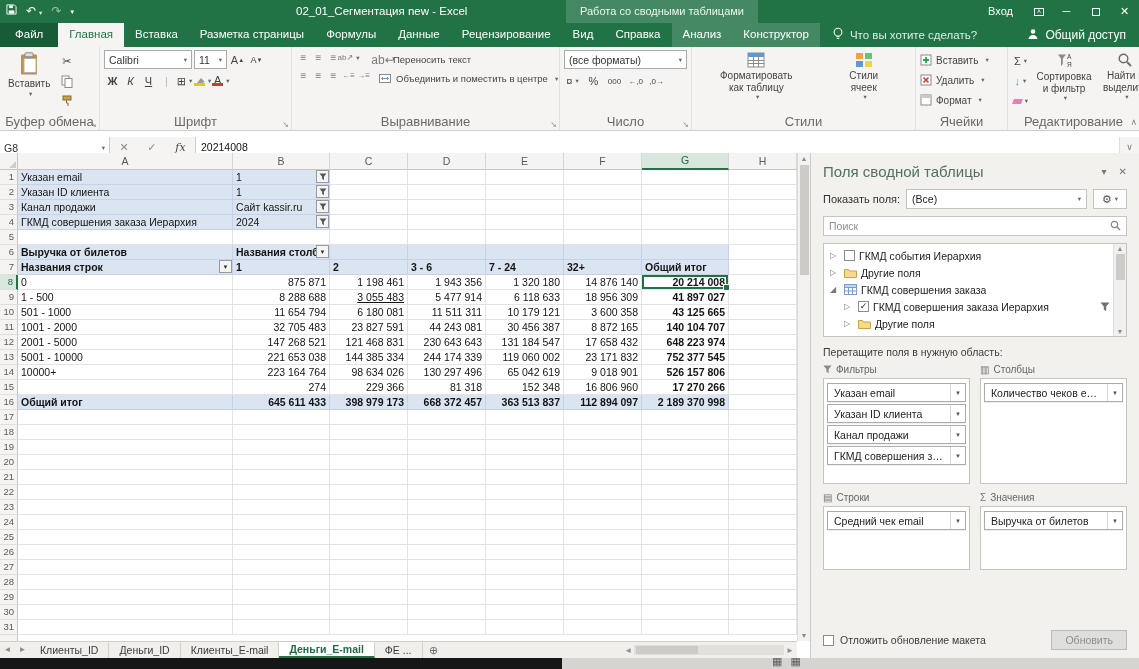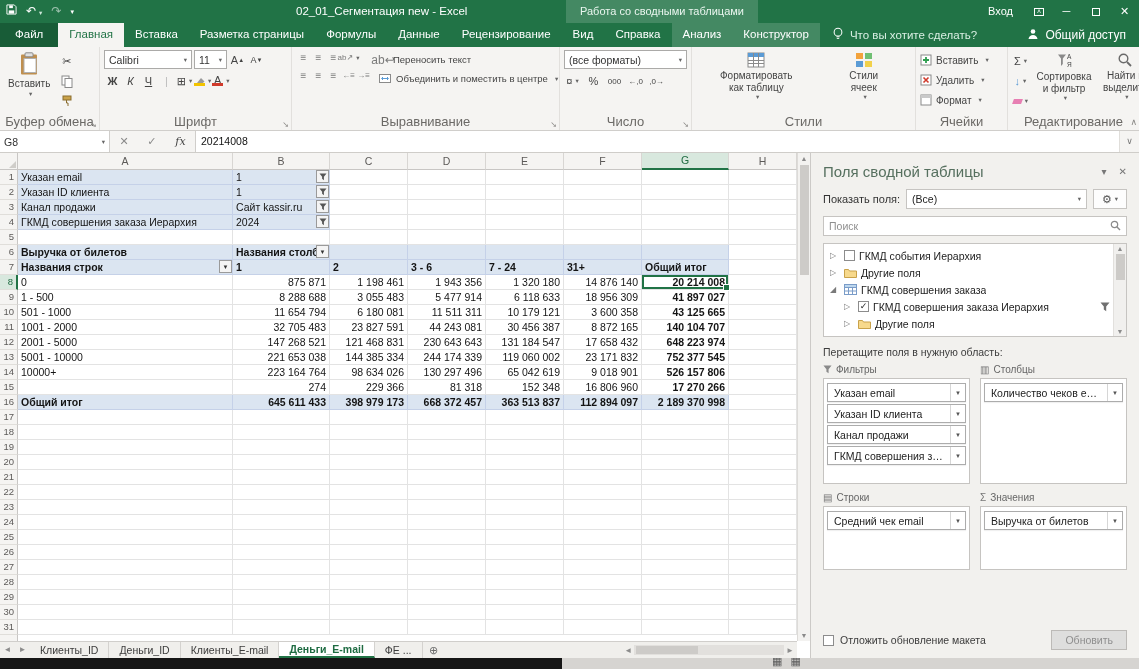--- a/index.html
+++ b/index.html
@@ -47,21 +47,21 @@
         color:#444;line-height:1.15;padding:2px 4px}
 .bigbtn svg{margin-bottom:2px}
 .smallcol{display:flex;flex-direction:column;justify-content:flex-start;gap:2px;padding-top:2px}
 .alico{width:15px;height:15px;display:inline-flex;align-items:center;justify-content:center;color:#7b7b7b;font-size:10px}
 .altext{display:flex;align-items:center;gap:4px;height:19px;font-size:9.5px;color:#444;white-space:nowrap}
 .crow{display:flex;align-items:center;gap:4px;height:20px;font-size:10px;color:#444;white-space:nowrap}
 .underbar{display:inline-block;width:11px;height:3px;margin-top:-2px}
 .bold-ic{font-weight:bold}.ital-ic{font-style:italic}.und-ic{text-decoration:underline}
 
 
-#fbar{position:absolute;left:0;top:131px;width:100%;height:22px;background:#f5f4f2;display:flex;
+#fbar{position:absolute;left:0;top:137px;width:100%;height:22px;background:#f5f4f2;display:flex;
       border-bottom:1px solid #cfcdc9}
 #namebox{width:110px;background:#fff;border-right:1px solid #d0cecb;display:flex;align-items:center;
          padding:0 4px;font-size:10.5px;color:#333}
 #namebox .dd{margin-left:auto}
 #fxbtns{width:86px;display:flex;align-items:center;justify-content:space-around;color:#8a8a8a;
         border-right:1px solid #d0cecb;background:#f5f4f2}
 #fxbtns .fx{font-family:"DejaVu Serif",serif;font-style:italic;font-size:11px;color:#444}
 #fvalue{flex:1;background:#fff;padding:0 5px;line-height:21px;font-size:10.5px;color:#111}
 #fchev{width:20px;background:#f5f4f2;text-align:center;line-height:21px;color:#777;font-size:9px;border-left:1px solid #e0deda}
 
@@ -535,40 +535,40 @@
       </div>
       <div class="grow">
         <div class="rowh">7</div>
         <div class="cell shade bold" style="width: 215px;"><span class="ct">Названия строк</span><span class="fbox">
             <span class="ddv">▼</span>
           </span></div>
         <div class="cell shade bold" style="width: 97px;"><span class="ct">1</span></div>
         <div class="cell shade bold" style="width: 78px;"><span class="ct">2</span></div>
         <div class="cell shade bold" style="width: 78px;"><span class="ct">3 - 6</span></div>
         <div class="cell shade bold" style="width: 78px;"><span class="ct">7 - 24</span></div>
-        <div class="cell shade bold" style="width: 78px;"><span class="ct">31+</span></div>
+        <div class="cell shade bold" style="width: 78px;"><span class="ct">32+</span></div>
         <div class="cell shade bold" style="width: 87px;"><span class="ct">Общий итог</span></div>
         <div class="cell" style="width: 68px;"></div>
       </div>
       <div class="grow">
         <div class="rowh sel">8</div>
         <div class="cell" style="width: 215px;"><span class="ct">0</span></div>
         <div class="cell num" style="width: 97px;"><span class="ct">875 871</span></div>
         <div class="cell num" style="width: 78px;"><span class="ct">1 198 461</span></div>
         <div class="cell num" style="width: 78px;"><span class="ct">1 943 356</span></div>
         <div class="cell num" style="width: 78px;"><span class="ct">1 320 180</span></div>
         <div class="cell num" style="width: 78px;"><span class="ct">14 876 140</span></div>
         <div class="cell bold num selcell" style="width: 87px;"><span class="ct">20 214 008</span></div>
         <div class="cell" style="width: 68px;"></div>
       </div>
       <div class="grow">
         <div class="rowh">9</div>
         <div class="cell" style="width: 215px;"><span class="ct">1 - 500</span></div>
         <div class="cell num" style="width: 97px;"><span class="ct">8 288 688</span></div>
-        <div class="cell num" style="width: 78px;"><span class="ct">3 055 483</span></div>
+        <div class="cell num" style="width: 78px; text-decoration: underline;"><span class="ct">3 055 483</span></div>
         <div class="cell num" style="width: 78px;"><span class="ct">5 477 914</span></div>
         <div class="cell num" style="width: 78px;"><span class="ct">6 118 633</span></div>
         <div class="cell num" style="width: 78px;"><span class="ct">18 956 309</span></div>
         <div class="cell bold num" style="width: 87px;"><span class="ct">41 897 027</span></div>
         <div class="cell" style="width: 68px;"></div>
       </div>
       <div class="grow">
         <div class="rowh">10</div>
         <div class="cell" style="width: 215px;"><span class="ct">501 - 1000</span></div>
         <div class="cell num" style="width: 97px;"><span class="ct">11 654 794</span></div>

